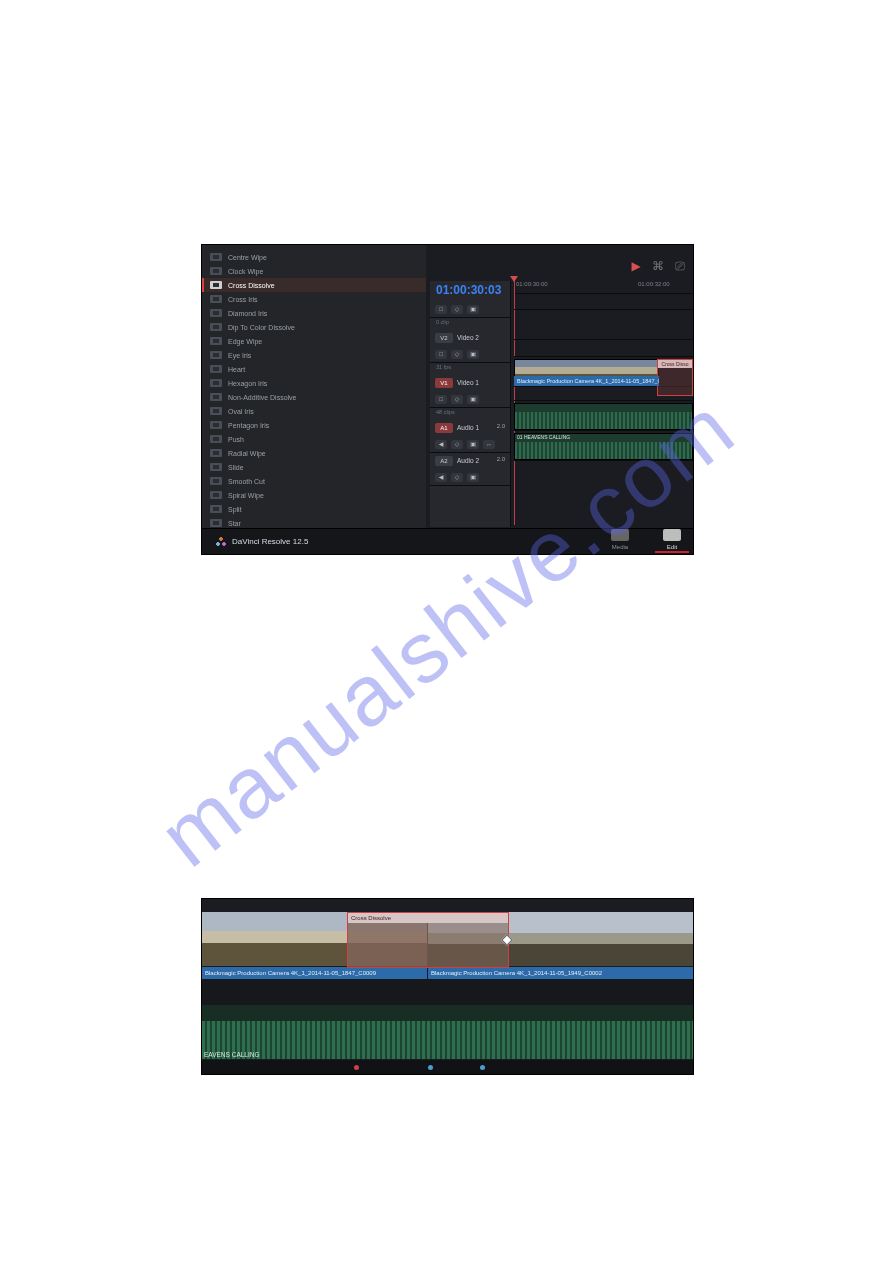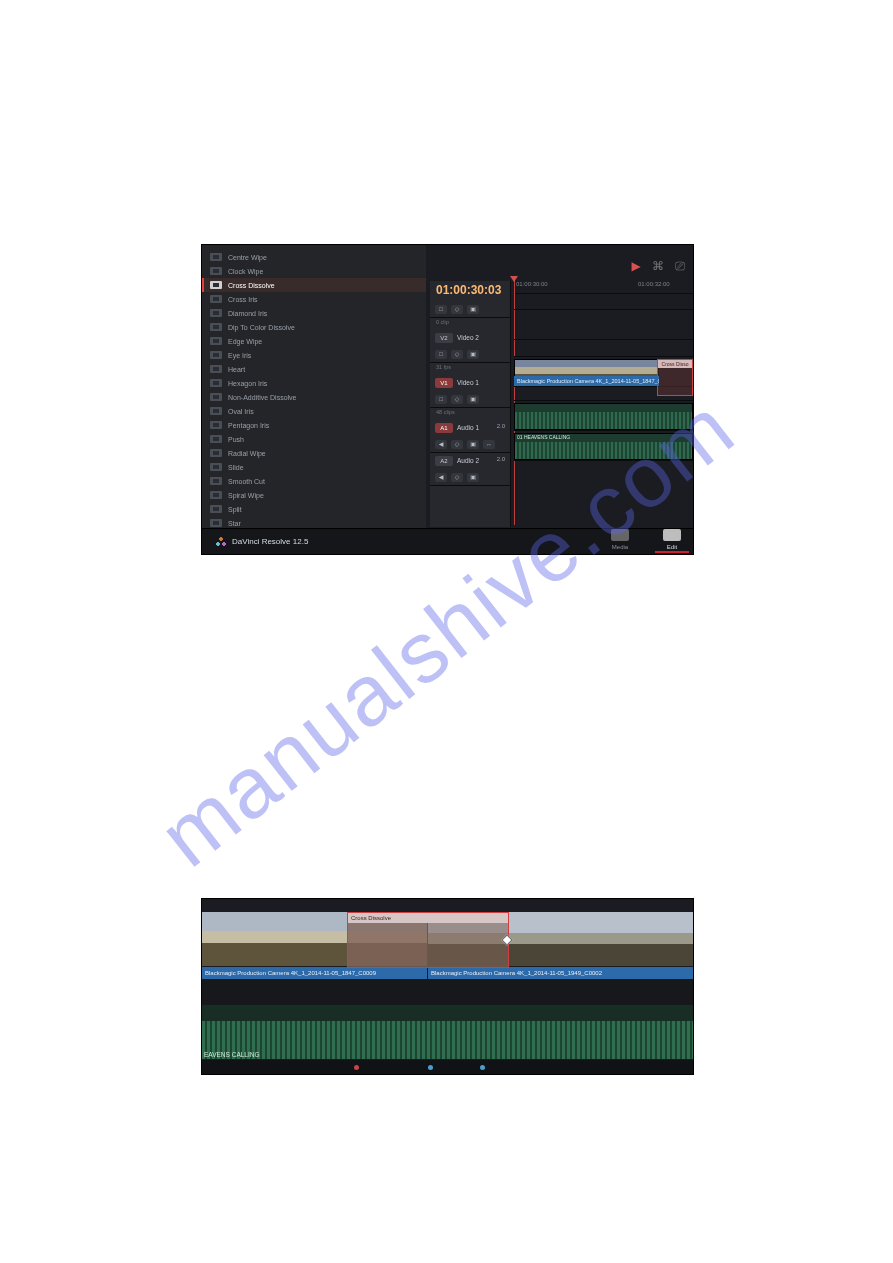--- a/index.html
+++ b/index.html
@@ -109,21 +109,21 @@
   border:4px solid transparent; border-top:6px solid #d05050;
 }
 
 .tc-box {
   position: absolute; left: 4px; top: 36px; width: 80px; height: 246px;
   background: #26282e;
   border-right: 1px solid #0b0c0e;
 }
 .tc-readout {
   position:absolute; left:6px; top:2px;
-  color:#fdba74; font-size:12px; font-weight:600;
+  color:#3b82f6; font-size:12px; font-weight:600;
 }
 .track-head {
   position: relative;
   height: 29px;
   border-bottom: 1px solid #0b0c0e;
   padding: 3px 5px 0 5px;
 }
 .track-head.thin { height: 16px; padding-top:2px; }
 .track-head .tag {
   display:inline-block; min-width:14px; padding:0 2px; height:10px;

